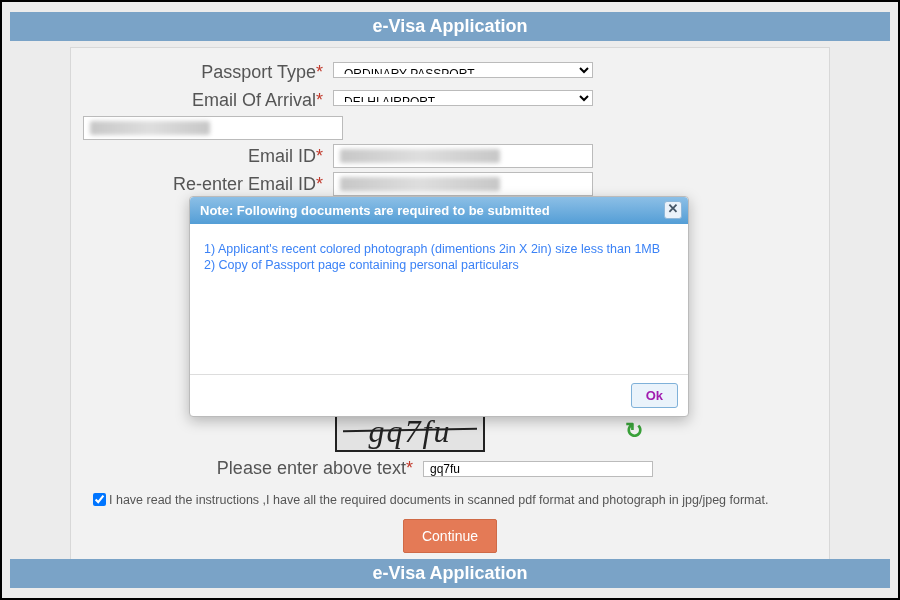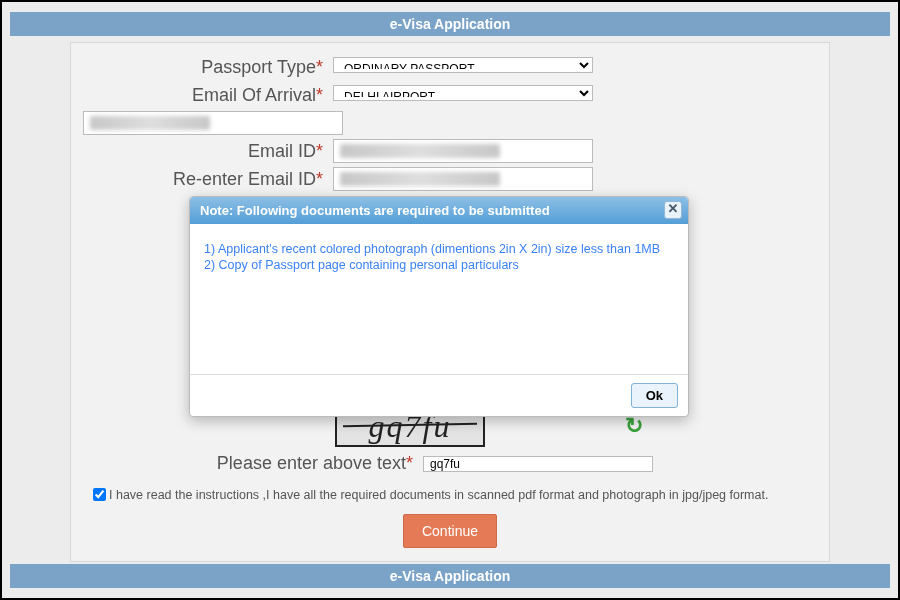--- a/index.html
+++ b/index.html
@@ -16,21 +16,21 @@
     border: 2px solid #000;
     position: relative;
     padding: 10px 8px;
     background: #ececec;
   }
   .banner {
     background: #7aa3c7;
     color: #fff;
     text-align: center;
     font-weight: bold;
-    font-size: 14px;
+    font-size: 18px;
     padding: 4px 0;
     width: 100%;
   }
   .banner.top { margin-bottom: 6px; }
   .banner.bottom { position: absolute; left: 8px; right: 8px; bottom: 10px; width: auto; }
   .panel {
     background: #f2f2f2;
     border: 1px solid #d8d8d8;
     margin: 0 60px;
     padding: 8px 12px 16px 12px;
@@ -146,21 +146,21 @@
   }
   .modal-body .doc-line { margin: 2px 0; }
   .modal-footer {
     border-top: 1px solid #ddd;
     padding: 8px 10px;
     text-align: right;
   }
   .ok-btn {
     background: #eaf3fb;
     border: 1px solid #7fb1d9;
-    color: #000000;
+    color: #a21caf;
     font-weight: bold;
     font-size: 13px;
     padding: 4px 14px;
     border-radius: 3px;
     cursor: pointer;
   }
 </style>
 </head>
 <body>
 

